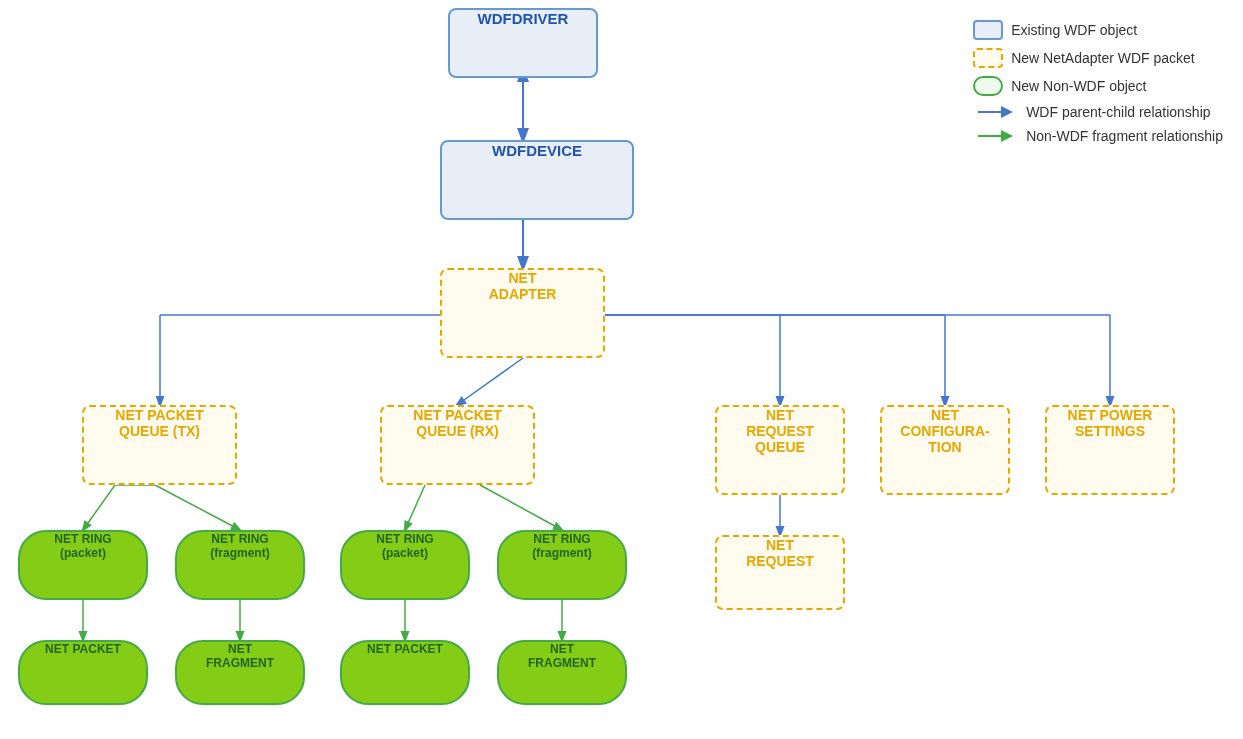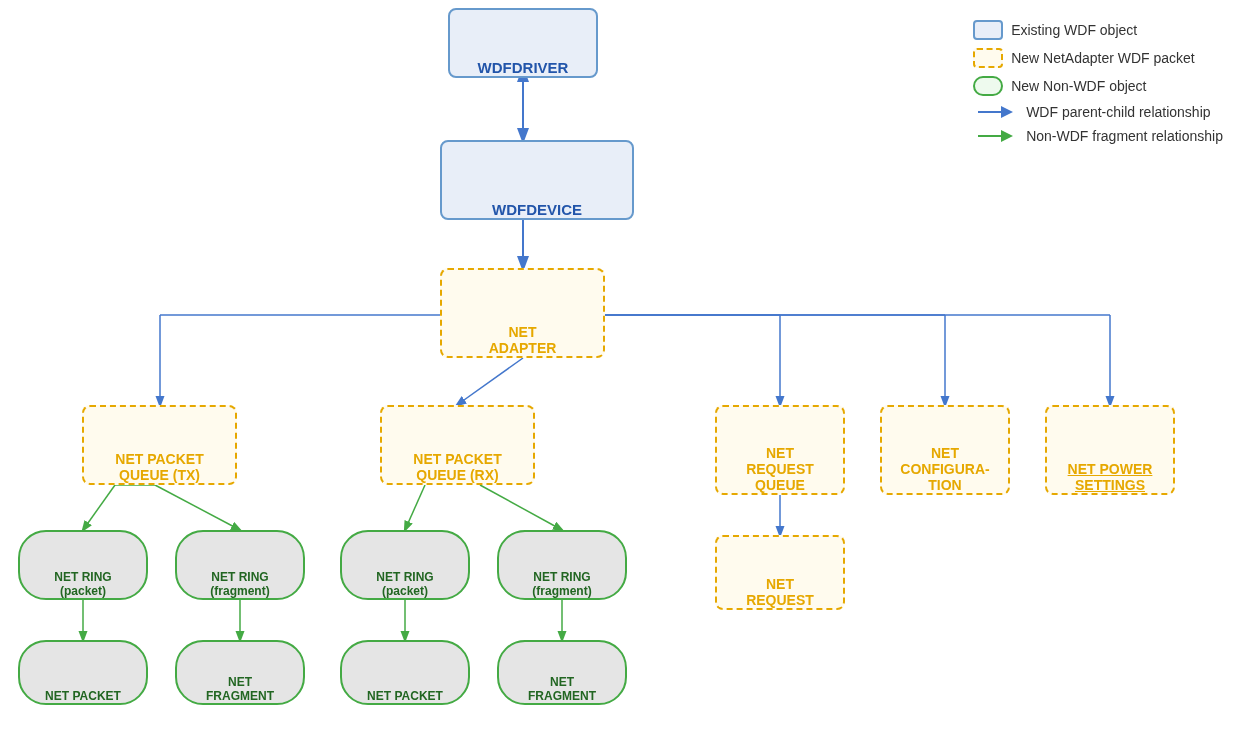--- a/index.html
+++ b/index.html
@@ -12,41 +12,41 @@
       position: relative;
     }
     #diagram {
       position: relative;
       width: 1243px;
       height: 739px;
     }
     .node {
       position: absolute;
       display: flex;
-      align-items: flex-end;
+      align-items: flex-start;
       justify-content: center;
       text-align: center;
       font-weight: bold;
       font-size: 13px;
       border-radius: 8px;
     }
     .node-wdf {
       background: #e8eef8;
       border: 2px solid #6699cc;
       color: #2255aa;
       font-size: 15px;
     }
     .node-netadapter {
       background: #fffbee;
       border: 2.5px dashed #e6a800;
       color: #e6a800;
       font-size: 14px;
     }
     .node-nonwdf {
-      background: #e5e5e5;
+      background: #84cc16;
       border: 2px solid #44aa44;
       color: #226622;
       border-radius: 28px;
       font-size: 12px;
     }
     svg.lines {
       position: absolute;
       top: 0; left: 0;
       width: 1243px;
       height: 739px;
@@ -172,21 +172,21 @@
 QUEUE</span>
   </div>
 
   <div class="node node-netadapter" style="left:880px; top:405px; width:130px; height:90px;">
     <span style="white-space:pre-line; text-align:center;">NET
 CONFIGURA-
 TION</span>
   </div>
 
   <div class="node node-netadapter" style="left:1045px; top:405px; width:130px; height:90px;">
-    <span style="white-space:pre-line; text-align:center;text-decoration:underline;">NET POWER
+    <span style="white-space:pre-line; text-align:center;">NET POWER
 SETTINGS</span>
   </div>
 
   <div class="node node-netadapter" style="left:715px; top:535px; width:130px; height:75px;">
     <span style="white-space:pre-line; text-align:center;">NET
 REQUEST</span>
   </div>
 
   <div class="node node-nonwdf" style="left:18px; top:530px; width:130px; height:70px;">
     <span style="white-space:pre-line; text-align:center;">NET RING

